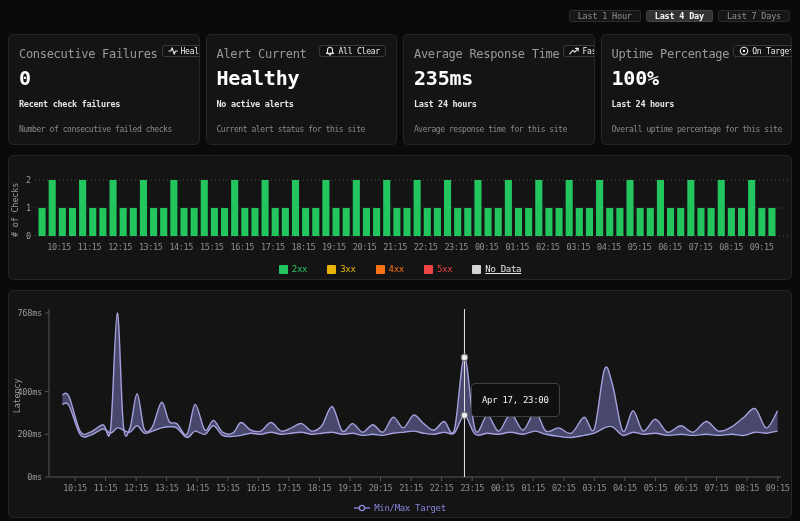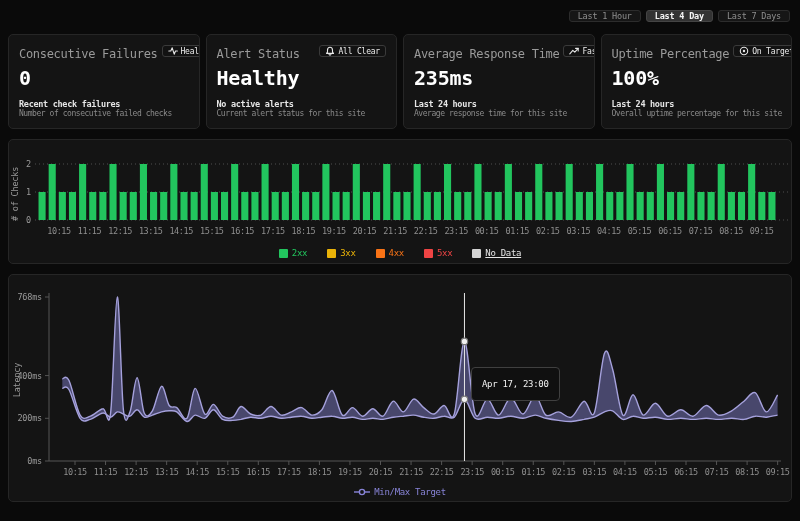--- a/index.html
+++ b/index.html
@@ -31,21 +31,21 @@
   .card-top { display:flex; justify-content:space-between; align-items:flex-start; gap:4px; }
   .card-title { font-size:12px; color:#9a9a9a; letter-spacing:-0.3px; white-space:nowrap; padding-top:2px; }
   .badge {
     display:flex; align-items:center; gap:3px; flex:none;
     border:1px solid #3a3a3a; border-radius:3px; padding:0 5px;
     font-size:8px; color:#ededed; white-space:nowrap; background:#121212;
   }
   .badge svg { display:block; }
   .card-value { font-size:20px; font-weight:bold; color:#ffffff; margin-top:5px; white-space:nowrap; }
   .card-sub { font-size:8.5px; font-weight:bold; color:#e5e5e5; margin-top:9px; white-space:nowrap; letter-spacing:-0.3px; }
-  .card-desc { font-size:8px; color:#8a8a8a; margin-top:0; white-space:nowrap; letter-spacing:-0.45px; }
+  .card-desc { font-size:8px; color:#8a8a8a; margin-top:16px; white-space:nowrap; letter-spacing:-0.45px; }
 
   
   .panel { background:#141414; border:1px solid #262626; border-radius:5px; margin-bottom:10px; }
   .checks-panel { padding:8px 0 5px 0; }
   .latency-panel { padding:8px 0 4px 0; position:relative; }
   svg.chart { display:block; }
 
   .legend { display:flex; justify-content:center; align-items:center; gap:20px; margin-top:4px; }
   .legend-item { display:flex; align-items:center; gap:4px; font-size:9px; letter-spacing:-0.3px; }
   .legend-swatch { width:9px; height:9px; border-radius:1px; display:inline-block; }
@@ -80,21 +80,21 @@
             </svg>
             <span>Healthy</span>
           </div>
         </div>
         <div class="card-value">0</div>
         <div class="card-sub">Recent check failures</div>
         <div class="card-desc">Number of consecutive failed checks</div>
       </div>
       <div class="card">
         <div class="card-top">
-          <div class="card-title">Alert Status</div>
+          <div class="card-title">Alert Current</div>
           <div class="badge">
             <svg width="10" height="10" viewBox="0 0 10 10">
               <path fill="none" stroke="#e8e8e8" stroke-width="1.1" stroke-linecap="round" stroke-linejoin="round" d="M5 1.3 C3.3 1.3 2.5 2.6 2.5 4.3 L2.5 6.1 L1.5 7.4 L8.5 7.4 L7.5 6.1 L7.5 4.3 C7.5 2.6 6.7 1.3 5 1.3 Z"></path>
               <path fill="none" stroke="#e8e8e8" stroke-width="1.1" stroke-linecap="round" stroke-linejoin="round" d="M4.1 8.5 A1 1 0 0 0 5.9 8.5"></path>
             </svg>
             <span>All Clear</span>
           </div>
         </div>
         <div class="card-value">Healthy</div>
         <div class="card-sub">No active alerts</div>

